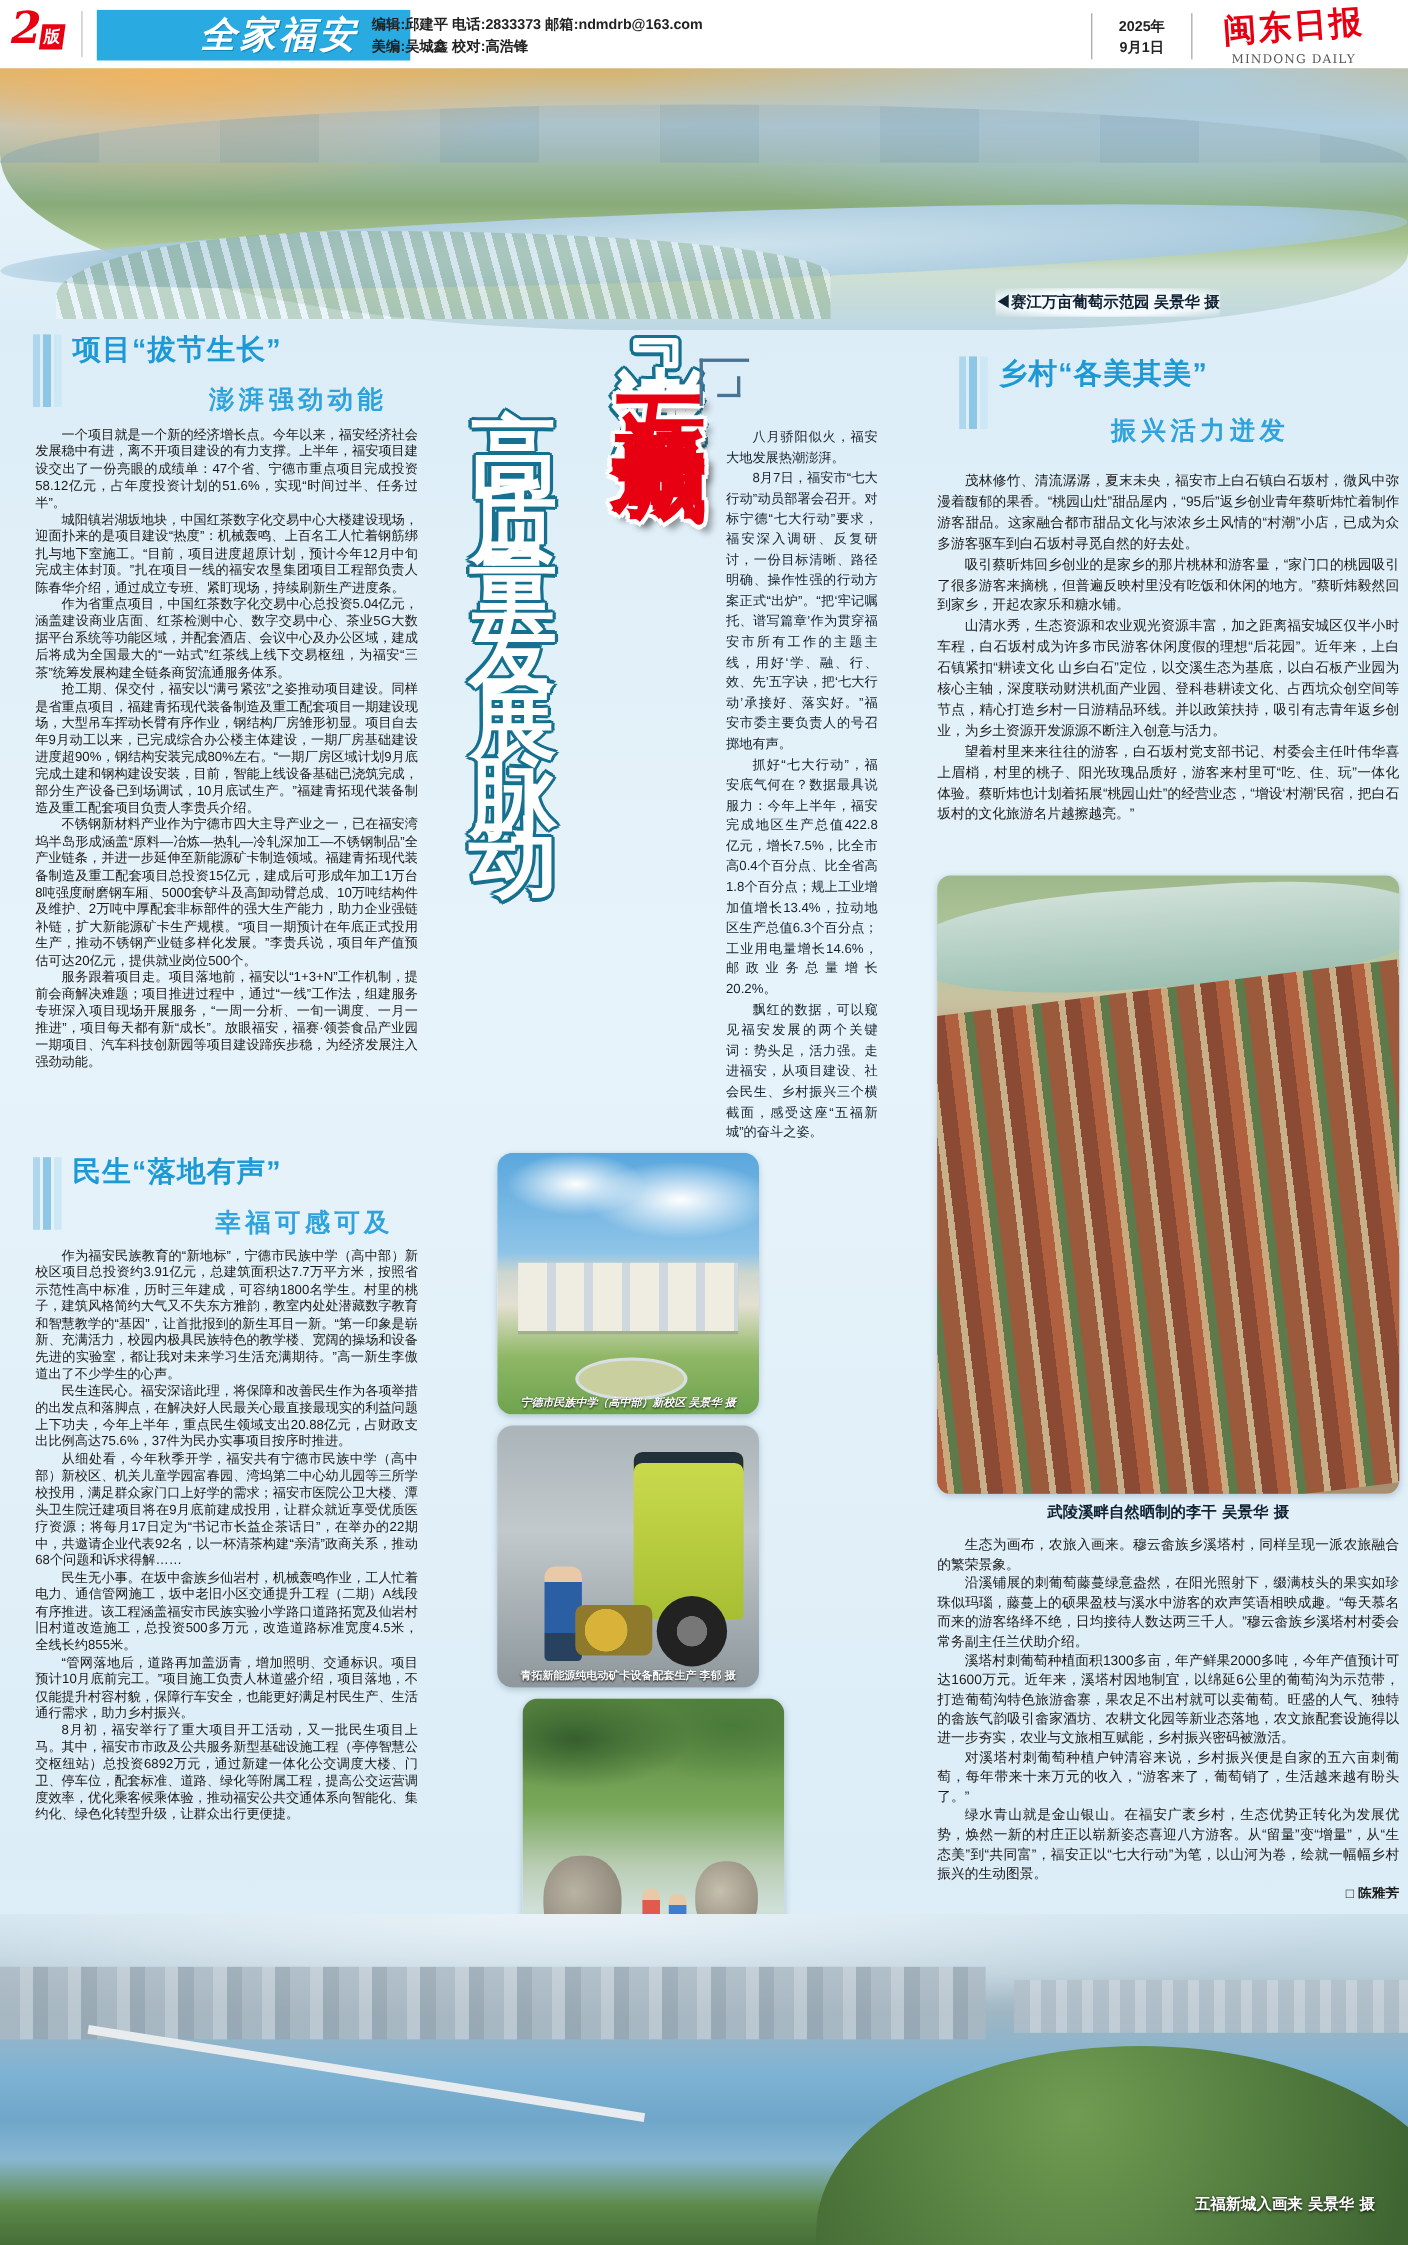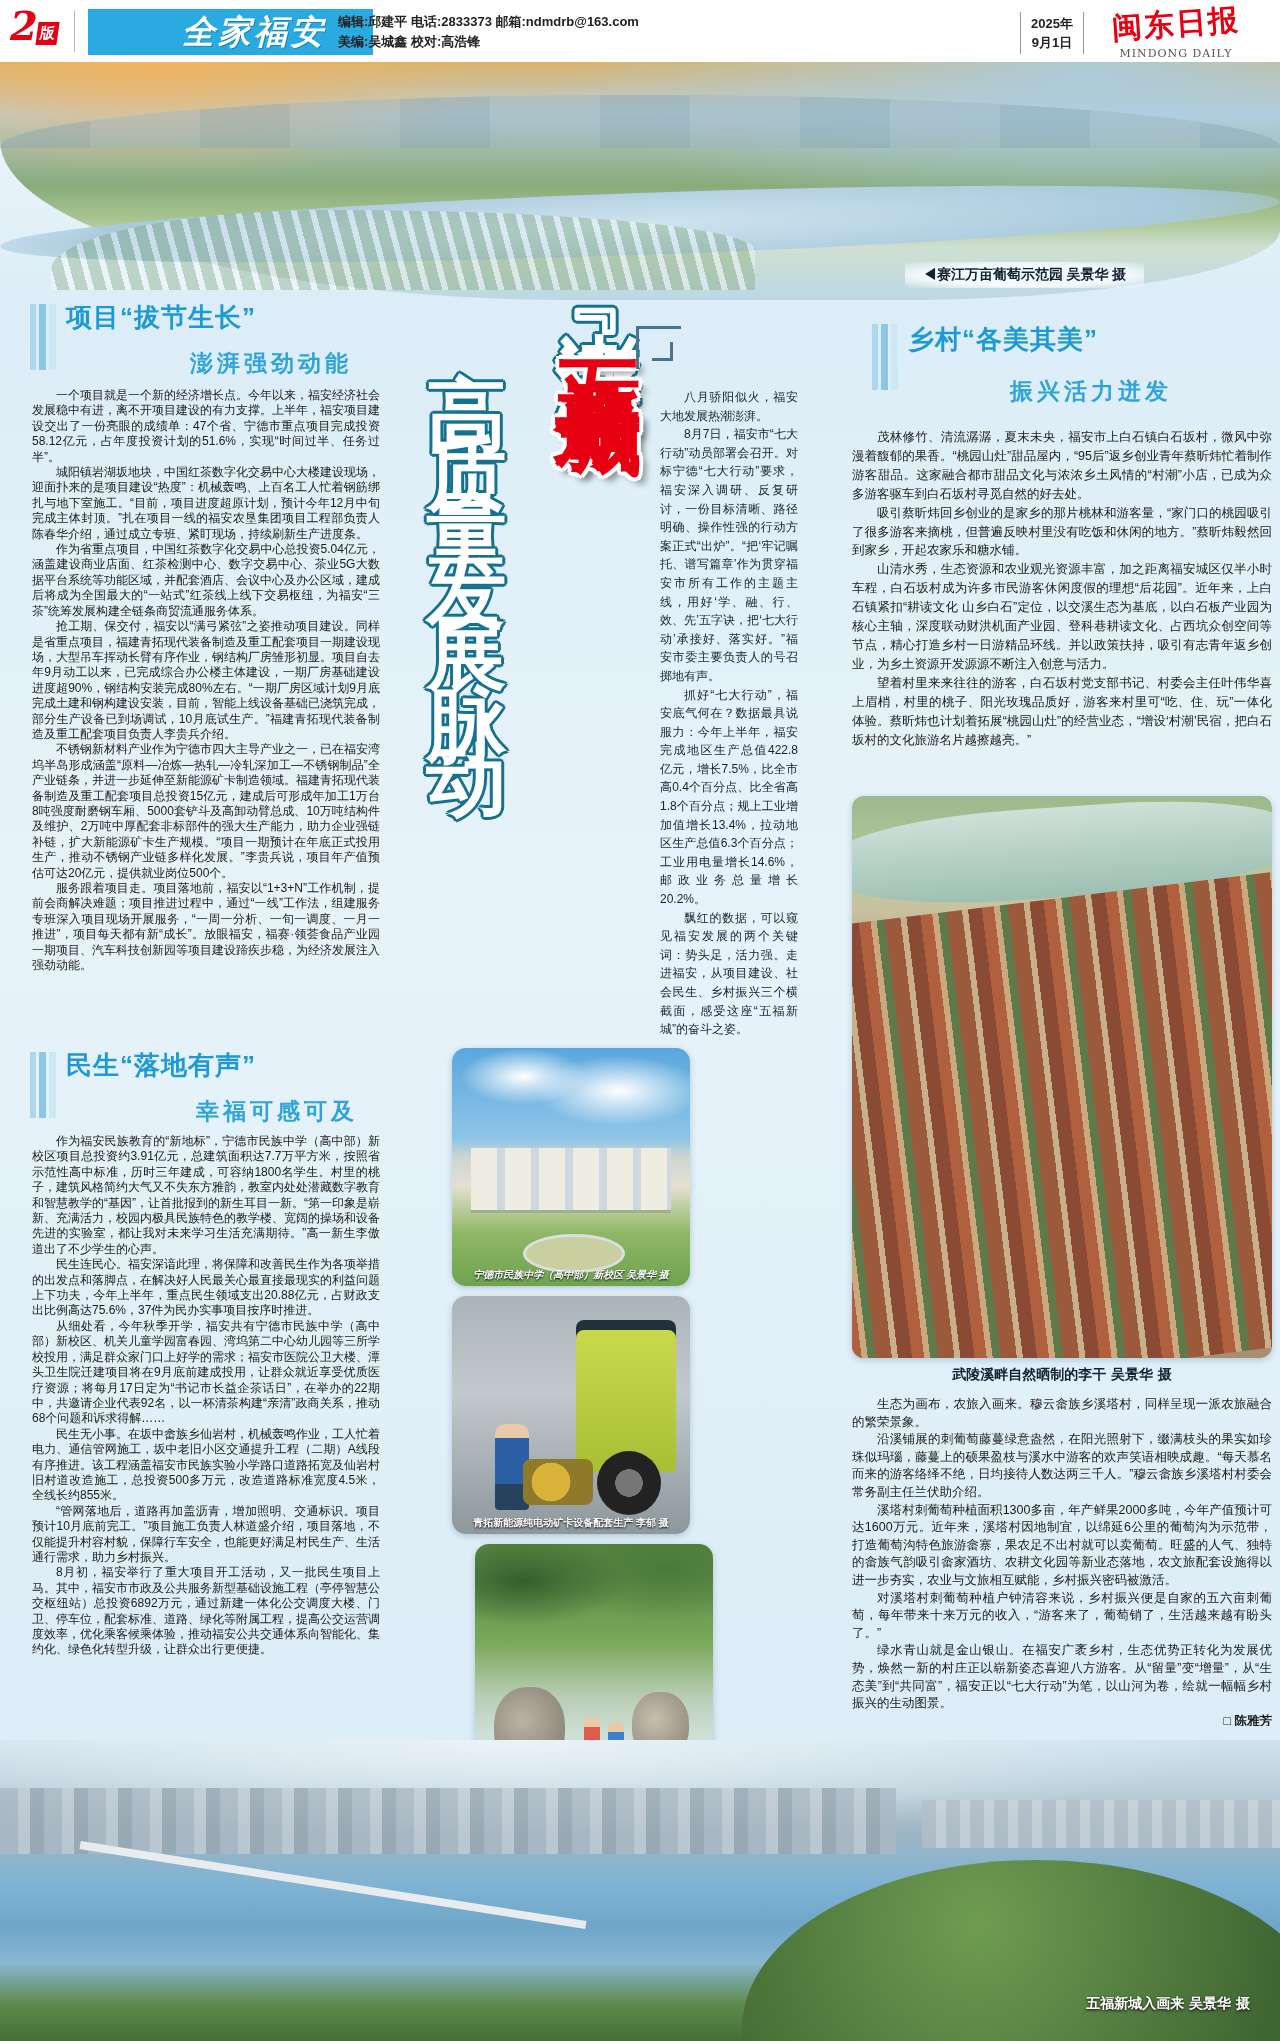--- a/index.html
+++ b/index.html
@@ -8,39 +8,39 @@
         background:linear-gradient(180deg,#ffffff 0px,#eef6fb 80px,#dcedf7 300px,#e7f3fa 900px,#dcedf7 1700px,#e7f3fa 2041px);}
   
   #header{position:absolute;left:0;top:0;width:1280px;height:62px;background:#fff;border-bottom:1px solid #e3e3e3;}
   .edition{position:absolute;left:10px;top:8px;width:52px;height:46px;}
   .edition .num{font-family:"DejaVu Serif",serif;font-style:italic;font-weight:bold;font-size:40px;color:#e60012;position:absolute;left:0;top:-6px;}
   .edition .ban{position:absolute;left:27px;top:14px;background:#e60012;color:#fff;font-size:15px;font-weight:bold;padding:2px 3px;transform:skewX(-8deg);}
   .hdr-div{position:absolute;left:74px;top:10px;width:1px;height:42px;background:#bbb;}
   .paper-sec{position:absolute;left:88px;top:9px;width:238px;height:46px;background:#29abe2;display:flex;align-items:center;justify-content:center;padding-left:47px;}
   .paper-sec span{color:#fff;font-weight:900;font-size:33px;font-style:italic;letter-spacing:3px;text-shadow:1px 1px 0 #1286bb;}
   .editors{position:absolute;left:338px;top:12px;font-size:13px;color:#222;font-weight:bold;line-height:20px;}
-  .datebox{position:absolute;right:196px;top:12px;border-left:1px solid #999;border-right:1px solid #999;padding:2px 10px;font-size:13px;font-weight:bold;color:#222;text-align:center;line-height:19px;}
+  .datebox{position:absolute;right:196px;top:12px;border-left:1px solid #999;border-right:1px solid #999;padding:2px 24px;font-size:13px;font-weight:bold;color:#222;text-align:center;line-height:19px;}
   .masthead{position:absolute;right:24px;top:4px;width:160px;text-align:center;}
   .masthead .cn{font-family:"DejaVu Serif",serif;font-weight:bold;font-size:30px;color:#e60012;transform:rotate(-4deg);letter-spacing:2px;}
   .masthead .en{font-family:"DejaVu Serif",serif;font-size:11px;color:#555;letter-spacing:1px;margin-top:2px;}
   
   #top-photo{position:absolute;left:0;top:62px;width:1280px;height:238px;
     background:
       radial-gradient(ellipse 500px 170px at 12% 0%,rgba(244,180,96,.85),rgba(244,180,96,0) 70%),
       radial-gradient(ellipse 700px 200px at 85% 5%,rgba(168,205,228,.9),rgba(168,205,228,0) 75%),
       linear-gradient(180deg,#d8b36b 0%,#b9cfd9 22%,#9db9a1 38%,#88ab7a 52%,#a9c490 66%,#cfe0d2 78%,#bdd7e4 100%);
     border-radius:0 0 30% 45%/0 0 70px 160px;}
   #top-photo .river{position:absolute;left:0;top:55%;width:100%;height:26%;
     background:radial-gradient(ellipse 60% 100% at 50% 50%,#cfe4ee,#a9cadd 70%,rgba(169,202,221,0));
     border-radius:50%;transform:rotate(-2deg);}
   #top-photo .hills{position:absolute;left:0;top:14%;width:100%;height:22%;
     background:repeating-linear-gradient(90deg,#87a5b3 0 90px,#9db5bf 90px 200px);opacity:.45;border-radius:50% 50% 0 0/100% 100% 0 0;}
   #top-photo .fields{position:absolute;left:4%;top:62%;width:55%;height:34%;
     background:repeating-linear-gradient(75deg,rgba(255,255,255,.35) 0 6px,rgba(110,150,90,.3) 6px 18px);border-radius:40% 60% 0 0/60px 40px 0 0;}
-  .caption-top{position:absolute;left:905px;top:262px;background:radial-gradient(ellipse at center,#f4fafd 60%,rgba(244,250,253,0));padding:4px 18px;font-size:14px;font-weight:bold;color:#123;font-family:Liberation Serif, serif;}
+  .caption-top{position:absolute;left:905px;top:262px;background:radial-gradient(ellipse at center,#f4fafd 60%,rgba(244,250,253,0));padding:4px 0;font-size:14px;font-weight:bold;color:#123;font-family:Liberation Sans, sans-serif;}
   
   .art-title-row{position:absolute;}
   .bars{position:absolute;width:26px;height:66px;background:
      linear-gradient(90deg,#aed6ec 0 6px,transparent 6px 9px,#8ec7e6 9px 16px,transparent 16px 19px,#cde8f5 19px 26px);}
   .t-main{font-size:26px;color:#1d9ad6;font-weight:bold;letter-spacing:1px;}
   .t-sub{font-size:23px;color:#2ea3dc;font-weight:bold;letter-spacing:4px;margin-top:4px;text-align:center;}
   .body-text{position:absolute;font-size:12px;line-height:15.4px;color:#1a1a1a;text-align:justify;overflow:hidden;}
   .body-text p{margin:0;text-indent:2em;}
   
   .hl-col{position:absolute;writing-mode:vertical-rl;text-orientation:upright;font-weight:900;white-space:nowrap;}

